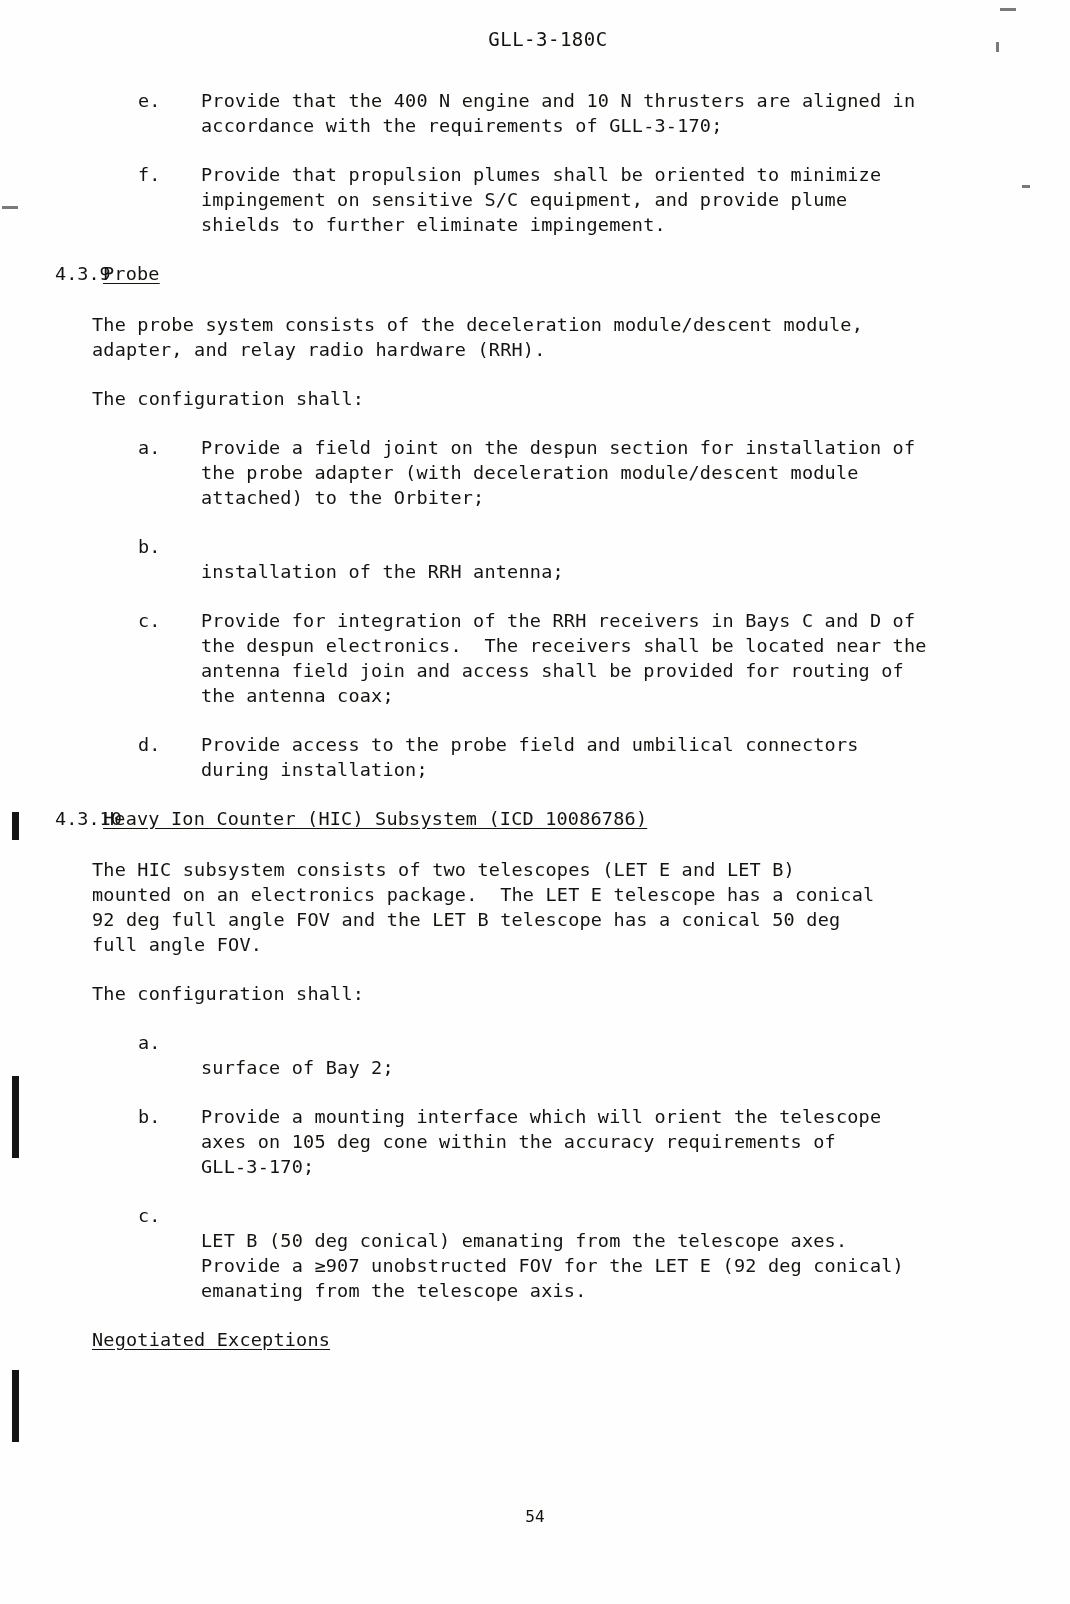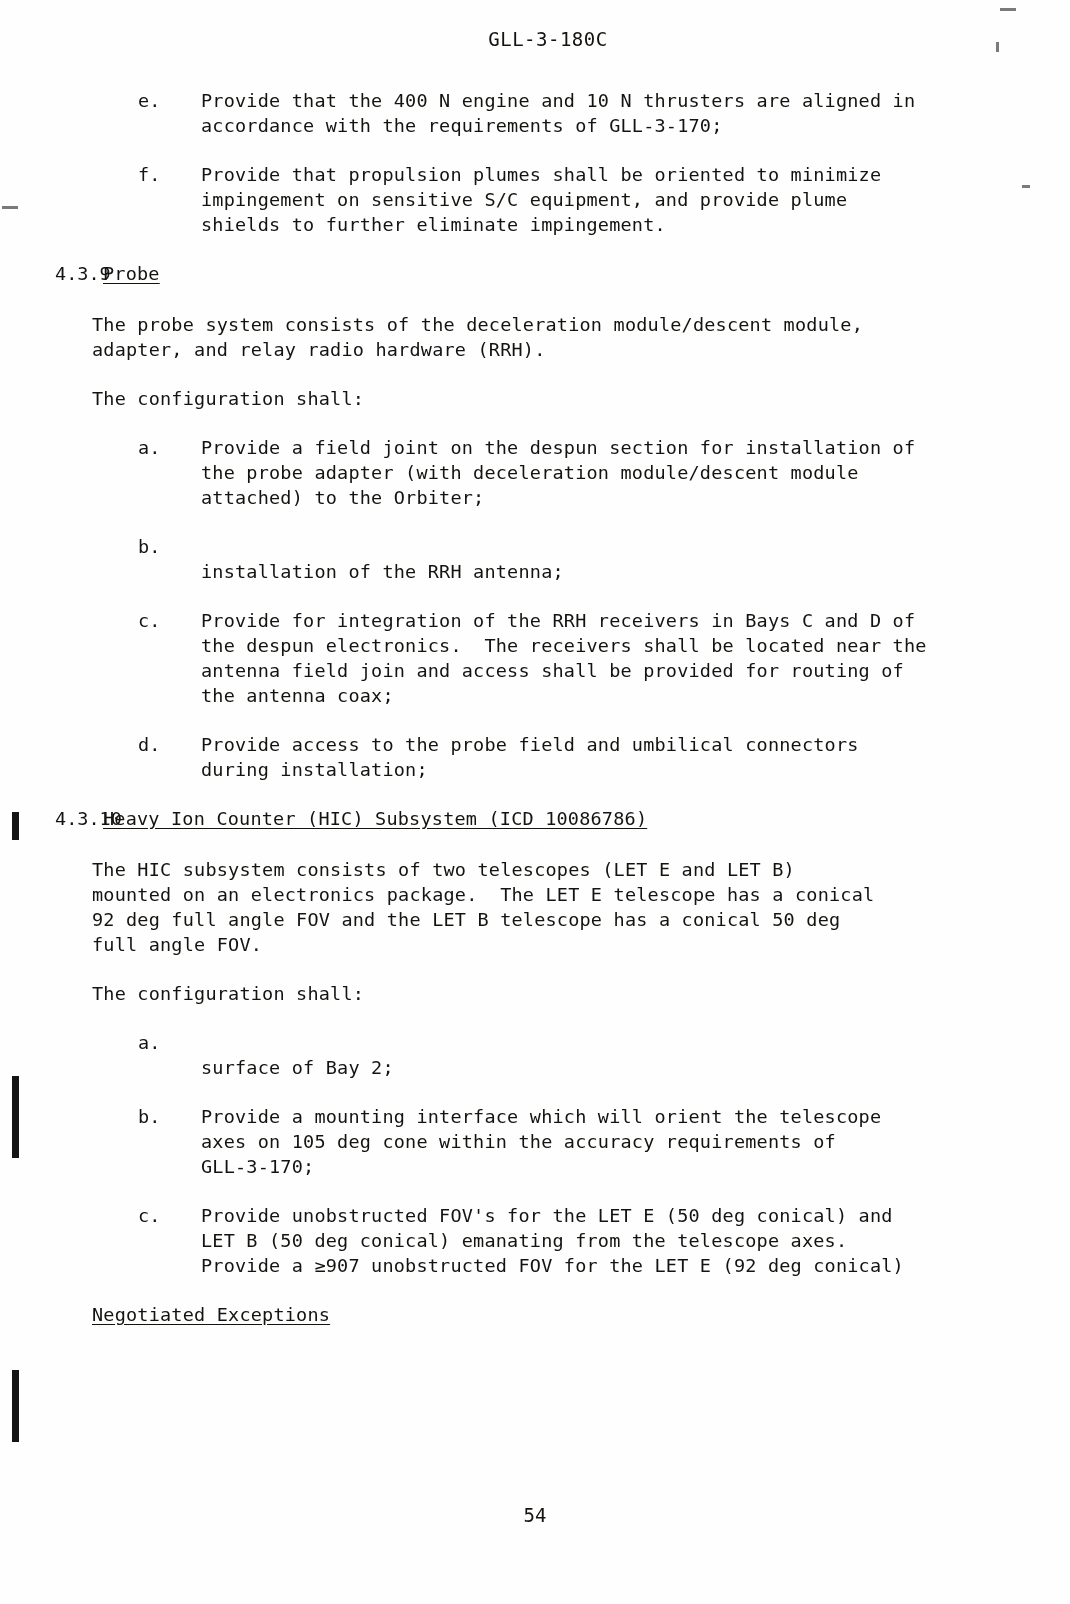--- a/index.html
+++ b/index.html
@@ -71,21 +71,21 @@
   }
   .gap-lg { height: 26px; }
   .gap-md { height: 24px; }
   .heading-row { display: flex; align-items: flex-start; }
   .page-num {
     position: absolute;
     bottom: 78px;
     left: 0;
     width: 100%;
     text-align: center;
-    font-size: 19px;
+    font-size: 16px;
   }
   
   .change-bar {
     position: absolute;
     left: 12px;
     width: 7px;
     background: #161412;
   }
   .speck {
     position: absolute;
@@ -202,21 +202,21 @@
       <div class="item">
         <div class="col-letter">b.</div>
         <div class="text"><span>Provide a mounting interface which will orient the telescope</span><br><span>axes on 105 deg cone within the accuracy requirements of</span><br><span>GLL-3-170;</span></div>
       </div>
     </div>
     <div class="gap-md"></div>
 
     <div class="block">
       <div class="item">
         <div class="col-letter">c.</div>
-        <div class="text"><span>Provide unobstructed FOV's for the LET E (50 deg conical) and</span><br><span>LET B (50 deg conical) emanating from the telescope axes.</span><br><span>Provide a ≥907 unobstructed FOV for the LET E (92 deg conical)</span><br></div>
+        <div class="text"><br><span>LET B (50 deg conical) emanating from the telescope axes.</span><br><span>Provide a ≥907 unobstructed FOV for the LET E (92 deg conical)</span><br><span>emanating from the telescope axis.</span></div>
       </div>
     </div>
     <div class="gap-md"></div>
 
     <div class="block para-indent">
       <div class="text underline">Negotiated Exceptions</div>
     </div>
     <div class="gap-md"></div>
 
 

